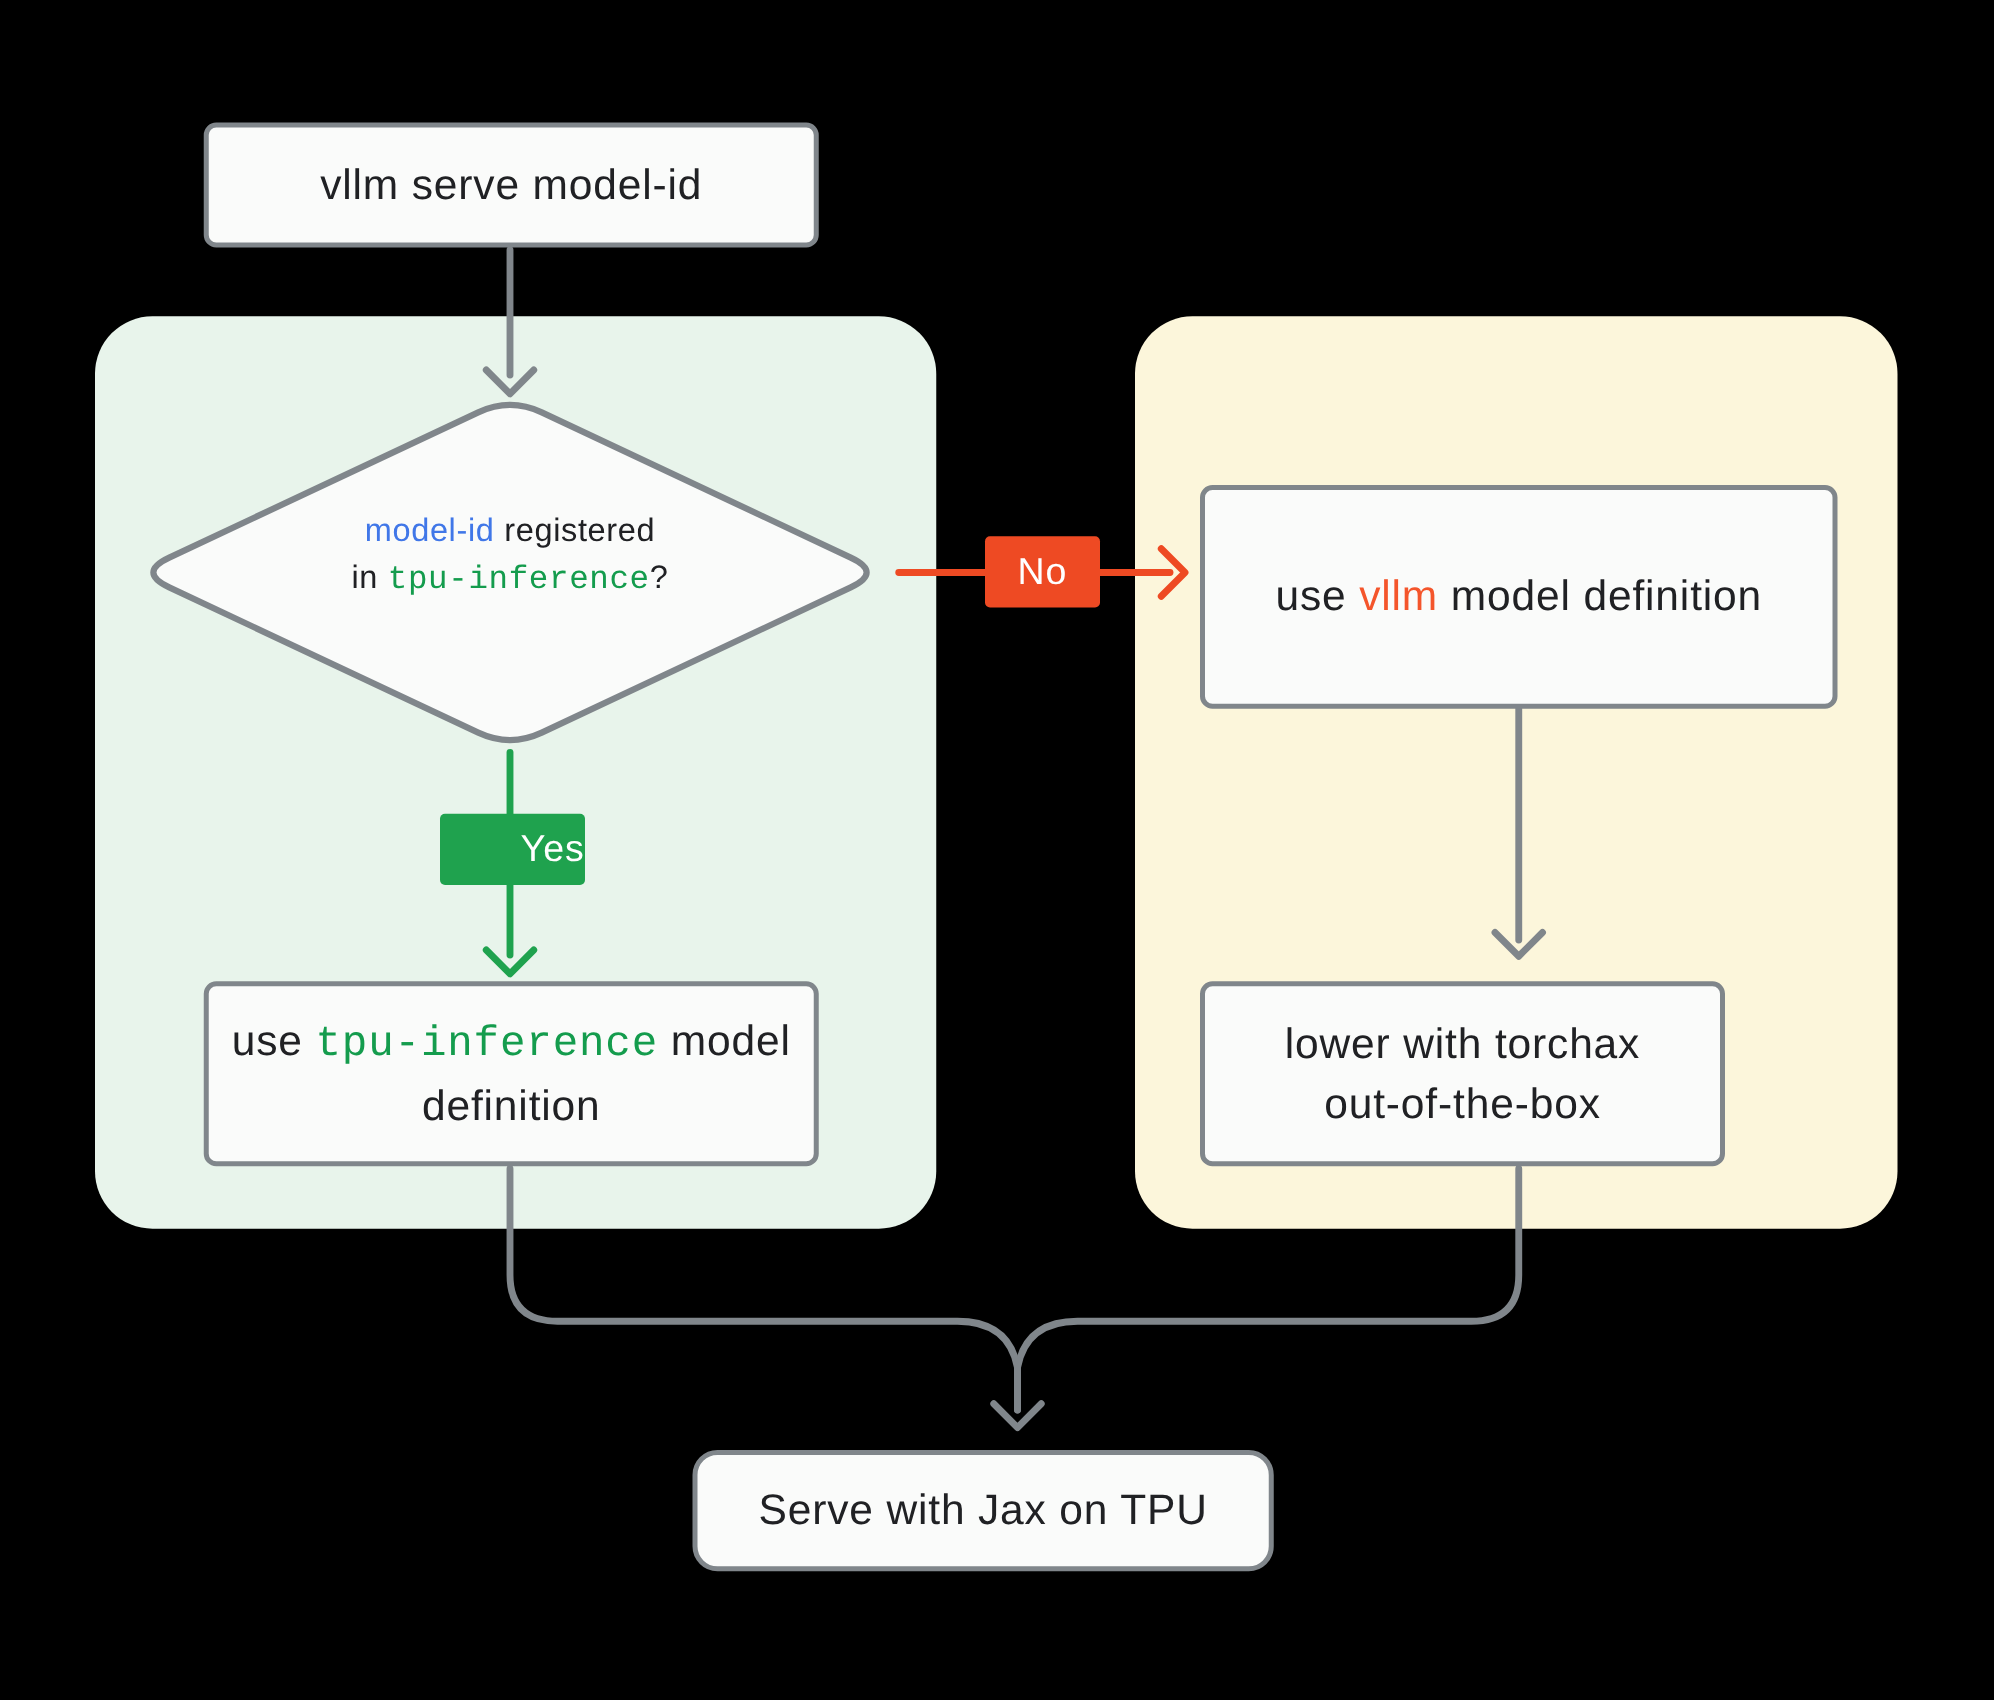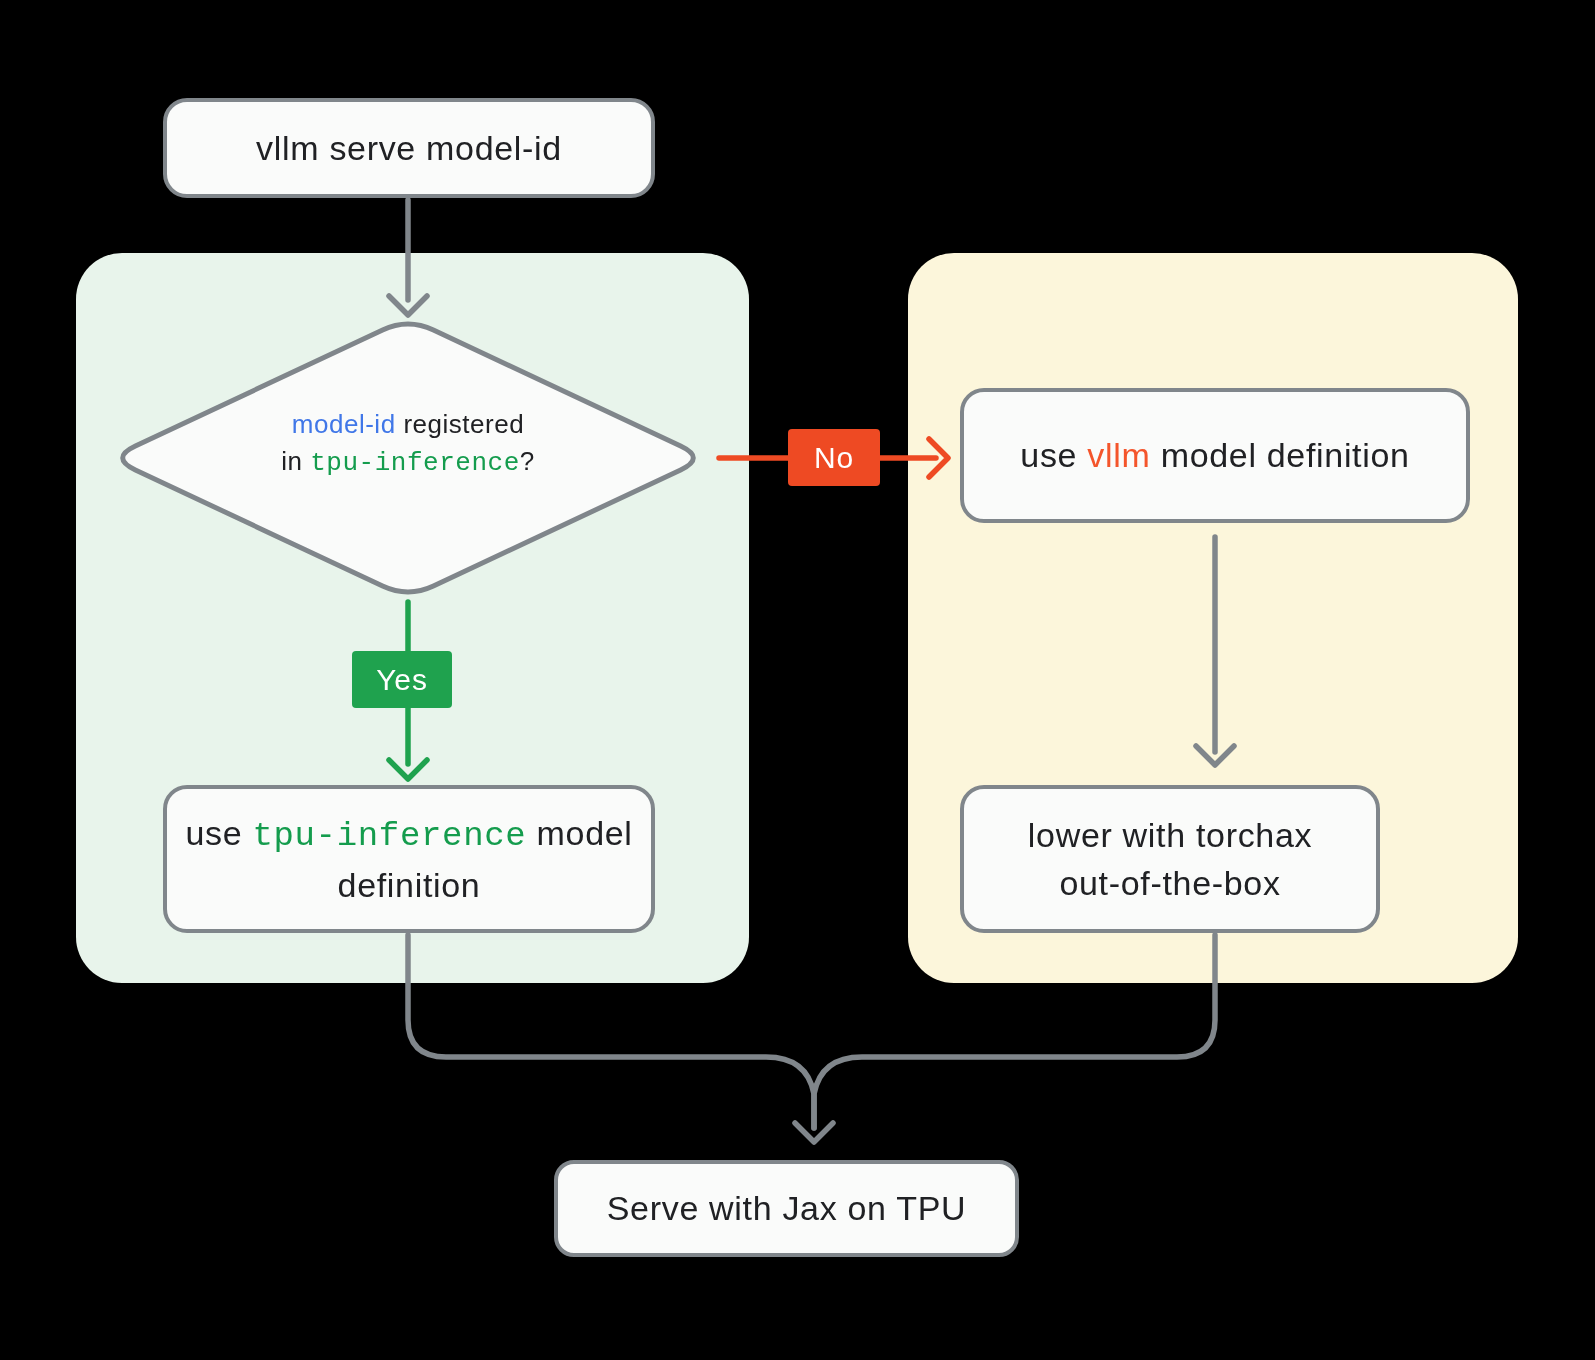--- a/index.html
+++ b/index.html
@@ -58,34 +58,34 @@
   .diamond-shape {
     fill: var(--node-fill);
     stroke: var(--node-border);
     stroke-width: 5;
   }
   .node {
     position: absolute;
     z-index: 2;
     background: var(--node-fill);
     border: 4.5px solid var(--node-border);
-    border-radius: 24px;
+    border-radius: 10px;
     display: flex;
     flex-direction: column;
     align-items: center;
     justify-content: center;
     text-align: center;
     font-size: 34px;
     letter-spacing: 0.02em;
     line-height: 1.42;
     color: var(--ink);
   }
   .node-start        { left: 163px; top: 98px;  width: 492px; height: 100px; }
   .node-result-left  { left: 163px; top: 785px; width: 492px; height: 148px; justify-content: center; }
-  .node-result-rt    { left: 960px; top: 388px; width: 510px; height: 135px; }
+  .node-result-rt    { left: 960px; top: 388px; width: 510px; height: 179px; }
   .node-result-rb    { left: 960px; top: 785px; width: 420px; height: 148px; }
   .node-final        { left: 554px; top: 1160px; width: 465px; height: 97px; border-radius: 20px; }
   .decision-label {
     position: absolute;
     z-index: 2;
     left: 108px; top: 406px; width: 600px;
     text-align: center;
     font-size: 26px;
     letter-spacing: 0.02em;
     line-height: 1.42;
@@ -94,21 +94,21 @@
     position: absolute;
     z-index: 2;
     display: flex;
     align-items: center;
     justify-content: center;
     border-radius: 4px;
     color: var(--badge-text);
     font-size: 30px;
     letter-spacing: 0.03em;
   }
-  .badge-yes { left: 352px; top: 651px; width: 100px; height: 57px; background: var(--green-badge); }
+  .badge-yes { left: 352px; top: 651px; width: 116px; height: 57px; background: var(--green-badge); justify-content: flex-end; }
   .badge-no  { left: 788px; top: 429px; width: 92px;  height: 57px; background: var(--orange-badge); }
   .ink    { color: var(--ink); }
   .blue   { color: var(--blue-text); }
   .green  { color: var(--green-text); font-family: Liberation Mono, monospace; }
   .orange { color: var(--orange-text); }
 </style>
 </head>
 <body>
 
 <div class="canvas">

